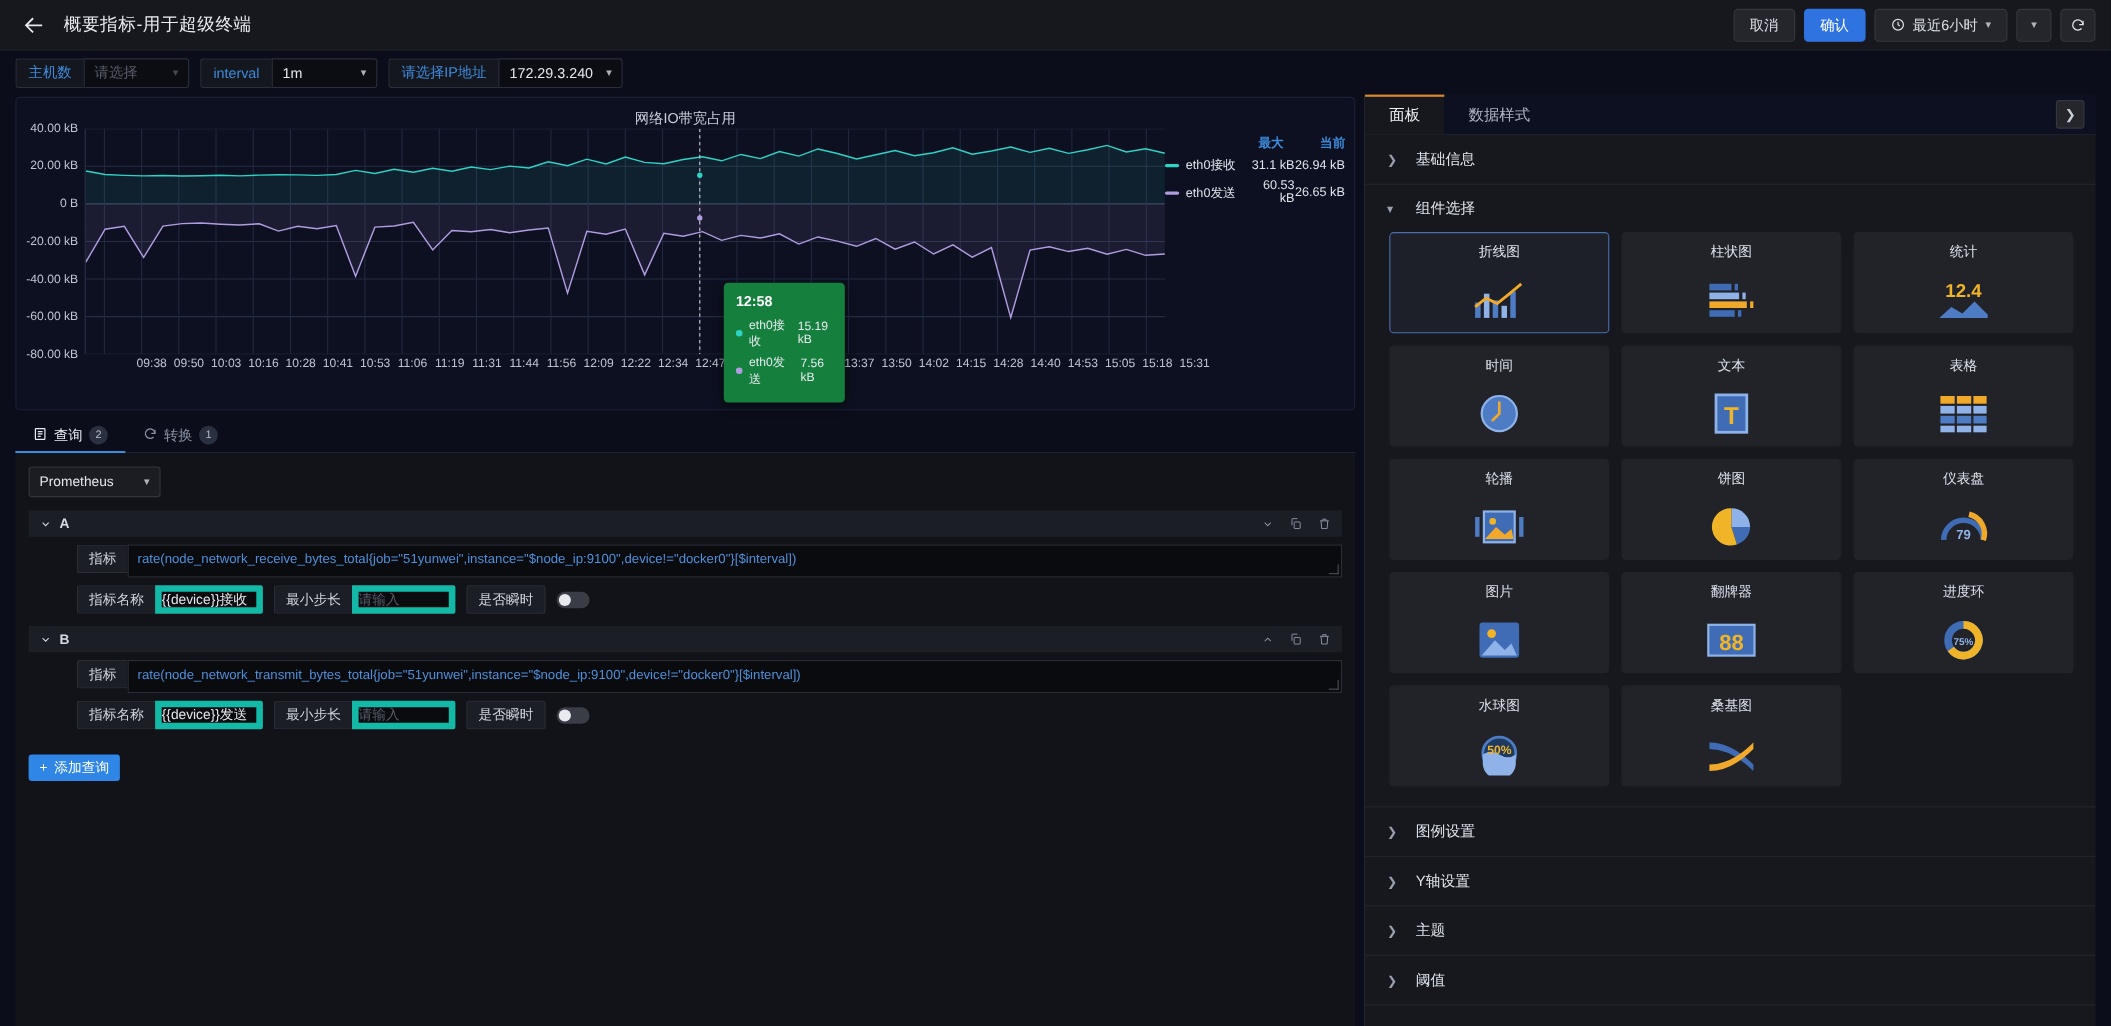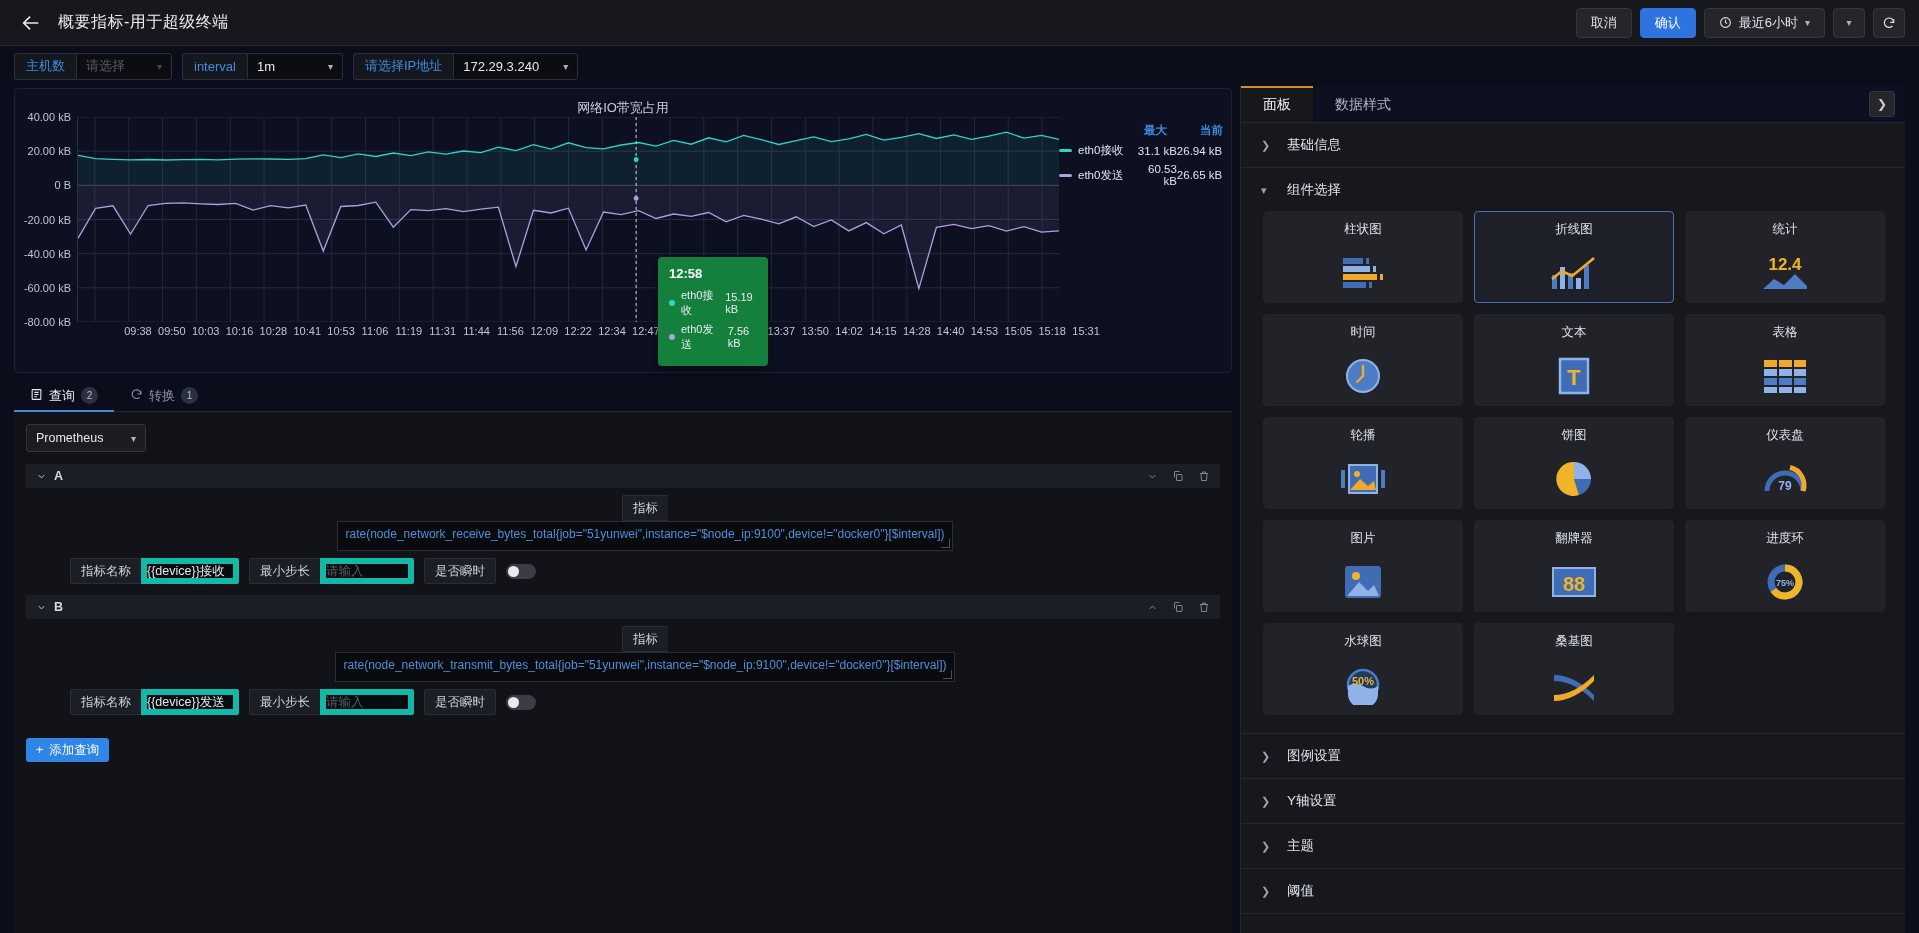--- a/index.html
+++ b/index.html
@@ -40,21 +40,21 @@
   }
   .fgroup { display: flex; align-items: stretch; margin-right: 10px; }
   .flabel {
     background: #15171f; border: 1px solid #2b2f3a; border-right: none;
     color: #3e8bdc; font-size: 13px; padding: 0 11px; height: 27px;
     display: flex; align-items: center; border-radius: 3px 0 0 3px; white-space: nowrap;
   }
   .fselect {
     background: #0c0d12; border: 1px solid #2b2f3a; height: 27px; min-width: 96px;
     display: flex; align-items: center; justify-content: space-between;
-    padding: 0 9px; gap: 24px; font-size: 13px; color: #e4e7ee; cursor: pointer;
+    padding: 0 9px; gap: 12px; font-size: 13px; color: #e4e7ee; cursor: pointer;
     border-radius: 0 3px 3px 0;
   }
   .fselect.ph { color: #565b68; }
 
   
   .mainrow { display: flex; flex: 1 1 auto; min-height: 0; }
   .leftcol { width: 1240px; display: flex; flex-direction: column; min-width: 0; }
 
   
   .chart-panel {
@@ -83,21 +83,21 @@
     position: absolute; right: 8px; top: 6px; width: 164px; font-size: 11.5px;
   }
   .legend-head { display: flex; justify-content: flex-end; gap: 0; color: #3e8bdc; font-weight: bold; margin-bottom: 5px; }
   .legend-head span { display: inline-block; text-align: right; }
   .lh-max { width: 58px; }
   .lh-cur { width: 56px; }
   .legend-row { display: flex; align-items: center; margin-bottom: 5px; color: #dfe3ec; }
   .lg-swatch { width: 13px; height: 3px; border-radius: 2px; margin-right: 6px; flex: 0 0 13px; }
   .lg-name { width: 68px; font-size: 11.5px; }
   .lg-max { width: 52px; text-align: right; }
-  .lg-cur { width: 56px; text-align: left; }
+  .lg-cur { width: 56px; text-align: center; }
 
   .tooltip {
     position: absolute; left: 643px; top: 168px; width: 110px;
     background: #15803d; border-radius: 4px; padding: 9px 11px 10px 11px;
     box-shadow: 0 3px 10px rgba(0,0,0,.5); z-index: 9;
   }
   .tt-time { font-size: 13px; font-weight: bold; color: #fff; margin-bottom: 7px; }
   .tt-row { display: flex; align-items: center; font-size: 11px; color: #e8eaef; margin-bottom: 4px; }
   .tt-dot { width: 6px; height: 6px; border-radius: 50%; margin-right: 6px; flex: 0 0 6px; }
   .tt-name { width: 52px; }
@@ -123,21 +123,21 @@
     padding: 0 9px; font-size: 12.5px; color: #e4e7ee; cursor: pointer; margin-bottom: 12px;
   }
   .qblock { margin-bottom: 11px; }
   .qhead {
     height: 24px; background: #1c1e25; display: flex; align-items: center;
     padding: 0 10px; font-size: 12.5px; color: #d6dae3; gap: 7px;
   }
   .qhead .qletter { color: #d6dae3; font-weight: bold; }
   .qactions { margin-left: auto; display: flex; gap: 14px; align-items: center; color: #8a90a0; }
   .qicon { cursor: pointer; display: flex; align-items: center; }
-  .qrow { display: flex; align-items: center; padding: 7px 0 0 44px; gap: 0; flex-direction: column; }
+  .qrow { display: flex; align-items: flex-start; padding: 7px 0 0 44px; gap: 0; }
   .qlabel {
     font-size: 12.5px; color: #cfd4de; background: #1c1e25; height: 26px;
     display: flex; align-items: center; padding: 0 10px; white-space: nowrap;
     border: 1px solid #2a2d36; border-right: none; border-radius: 2px 0 0 2px;
   }
   .qexpr {
     flex: 1 1 auto; min-height: 26px; background: #0a0b0f; border: 1px solid #2a2d36;
     color: #4f8fd8; font-size: 12px; padding: 5px 8px 9px 8px;
     font-family: "Liberation Sans", sans-serif; position: relative; word-break: break-all;
   }
@@ -531,45 +531,45 @@
           <div class="section">
             <span class="section-arrow">❯</span>
             <span class="section-title">基础信息</span>
           </div>
           <div class="widgets-section">
             <div class="widgets-head">
               <span class="section-arrow">▾</span>
               <span class="section-title">组件选择</span>
             </div>
             <div class="wgrid">
+              <div class="wcard selected">
+                <span class="wlabel">折线图</span>
+                <span class="wicon">
+                  <svg width="52" height="40" viewBox="0 0 52 40">
+                    <rect x="4" y="22" width="5" height="14" fill="#4e7cc4"></rect>
+                    <rect x="12" y="14" width="5" height="22" fill="#8fb3e8"></rect>
+                    <rect x="20" y="20" width="5" height="16" fill="#4e7cc4"></rect>
+                    <rect x="28" y="25" width="5" height="11" fill="#8fb3e8"></rect>
+                    <rect x="36" y="12" width="5" height="24" fill="#4e7cc4"></rect>
+                    <polyline points="4,26 14,18 24,23 34,15 46,5" fill="none" stroke="#f0a92b" stroke-width="2.6"></polyline>
+                  </svg>
+                </span>
+              </div>
               <div class="wcard">
                 <span class="wlabel">柱状图</span>
                 <span class="wicon">
                   <svg width="52" height="40" viewBox="0 0 52 40">
                     <rect x="6" y="5" width="20" height="6" fill="#3f6cb5"></rect>
                     <rect x="29" y="5" width="3" height="6" fill="#3f6cb5"></rect>
                     <rect x="6" y="13" width="27" height="6" fill="#8fb3e8"></rect>
                     <rect x="36" y="13" width="3" height="6" fill="#8fb3e8"></rect>
                     <rect x="6" y="21" width="34" height="6" fill="#f0a92b"></rect>
                     <rect x="43" y="21" width="3" height="6" fill="#f0a92b"></rect>
                     <rect x="6" y="29" width="23" height="6" fill="#3f6cb5"></rect>
                     <rect x="32" y="29" width="3" height="6" fill="#3f6cb5"></rect>
-                  </svg>
-                </span>
-              </div>
-              <div class="wcard selected">
-                <span class="wlabel">折线图</span>
-                <span class="wicon">
-                  <svg width="52" height="40" viewBox="0 0 52 40">
-                    <rect x="4" y="22" width="5" height="14" fill="#4e7cc4"></rect>
-                    <rect x="12" y="14" width="5" height="22" fill="#8fb3e8"></rect>
-                    <rect x="20" y="20" width="5" height="16" fill="#4e7cc4"></rect>
-                    <rect x="28" y="25" width="5" height="11" fill="#8fb3e8"></rect>
-                    <rect x="36" y="12" width="5" height="24" fill="#4e7cc4"></rect>
-                    <polyline points="4,26 14,18 24,23 34,15 46,5" fill="none" stroke="#f0a92b" stroke-width="2.6"></polyline>
                   </svg>
                 </span>
               </div>
               <div class="wcard">
                 <span class="wlabel">统计</span>
                 <span class="wicon">
                   <svg width="56" height="40" viewBox="0 0 56 40">
                     <text x="28" y="17" fill="#f0b429" font-size="17" font-weight="bold" text-anchor="middle" font-family="Liberation Sans">12.4</text>
                     <path d="M6 36 L17 26 L27 32 L38 21 L50 33 L50 36 Z" fill="#4e7cc4"></path>
                   </svg>

